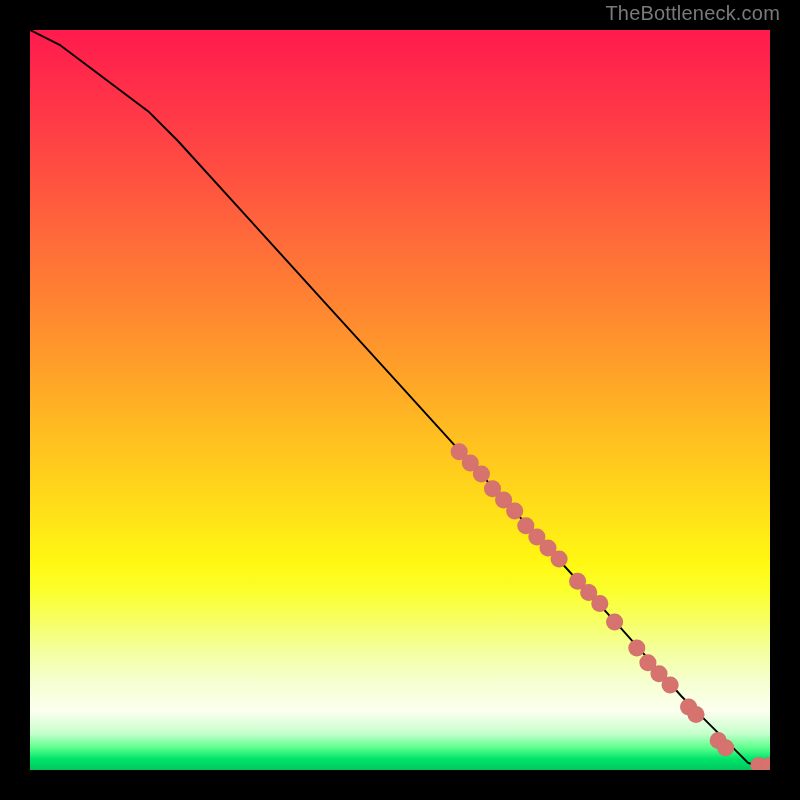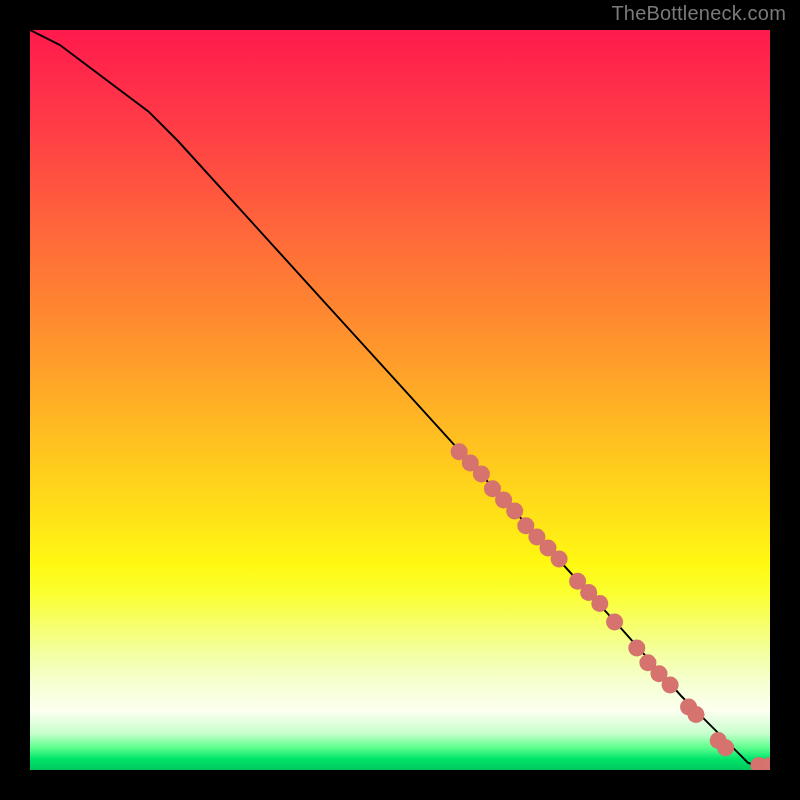--- a/index.html
+++ b/index.html
@@ -13,21 +13,21 @@
   }
   .frame {
     position: relative;
     width: 800px;
     height: 800px;
     background: #000;
   }
   .attribution {
     position: absolute;
     top: 2px;
-    right: 14px;
+    right: 20px;
     color: #7a7a7a;
     font-size: 20px;
     font-weight: 500;
     letter-spacing: 0.2px;
   }
   .plot-area {
     position: absolute;
     left: 30px;
     top: 30px;
     width: 740px;

